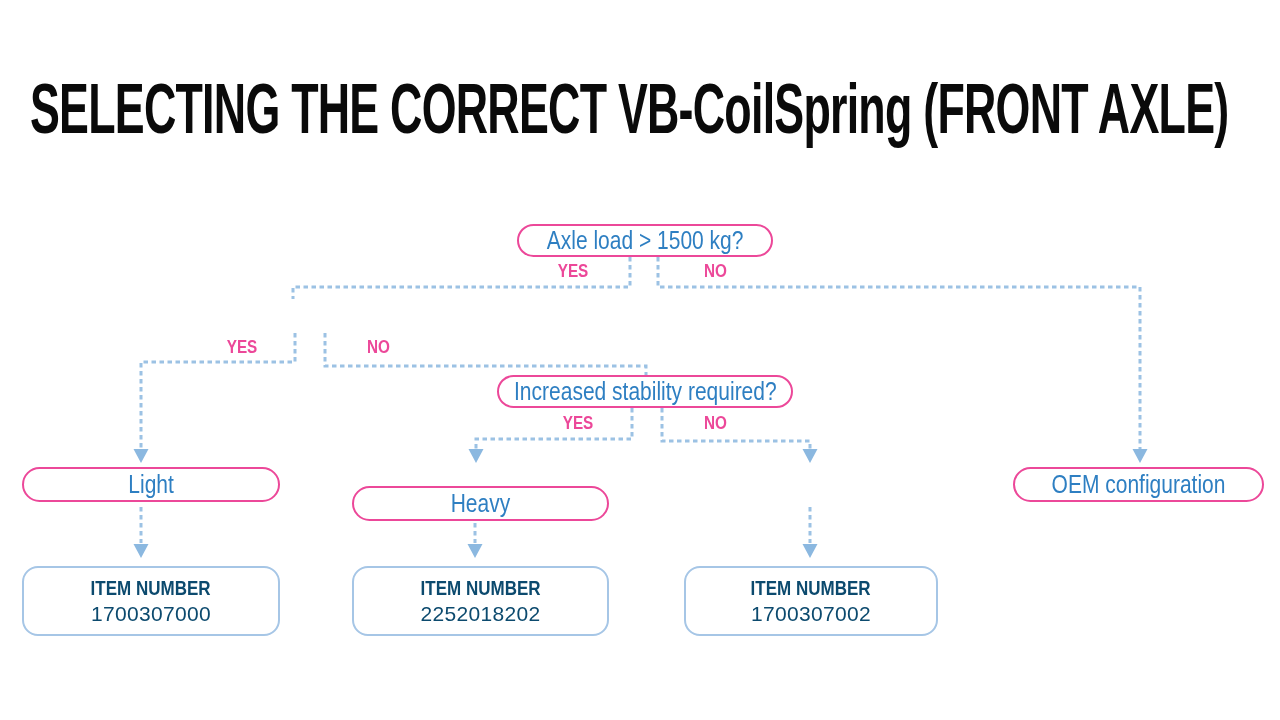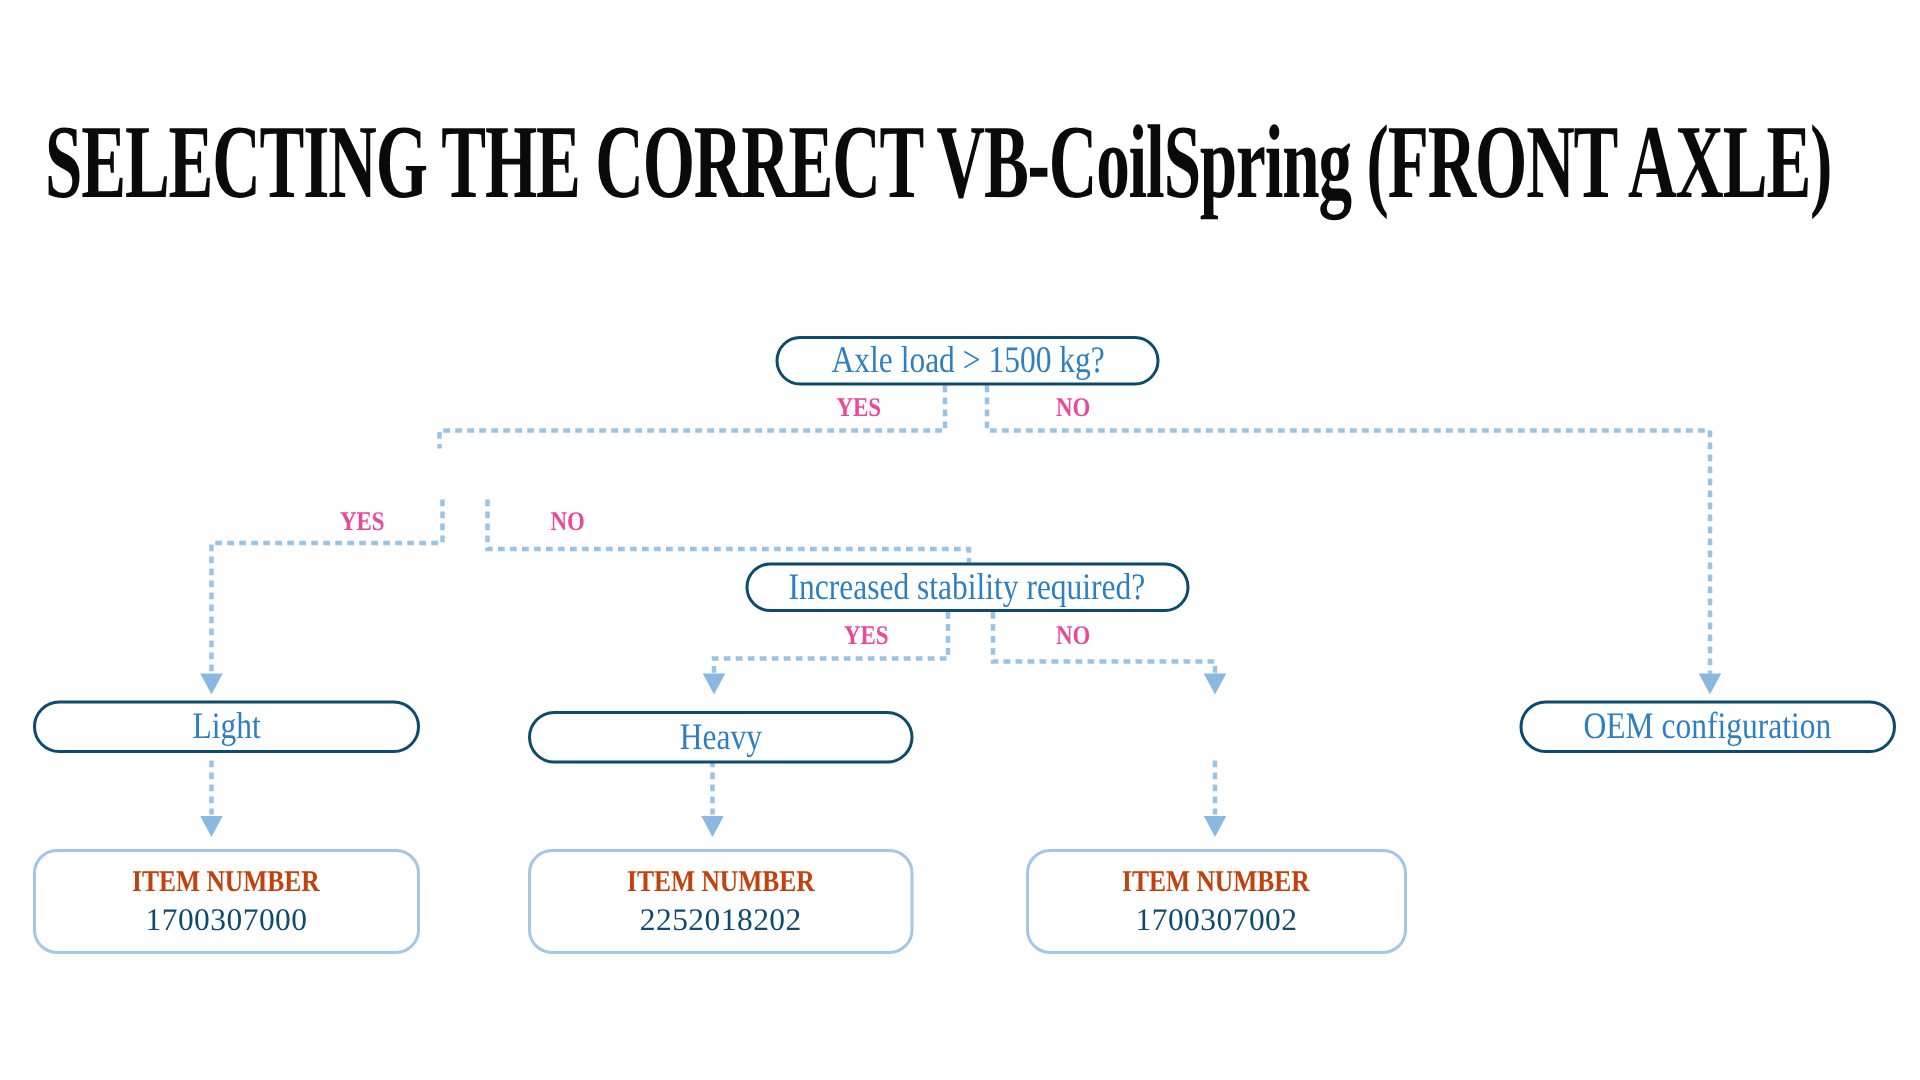--- a/index.html
+++ b/index.html
@@ -1,45 +1,45 @@
 <!DOCTYPE html>
 <html><head>
 <meta charset="utf-8">
 <style>
   * { margin:0; padding:0; box-sizing:border-box; }
   body { background:#ffffff; }
   .canvas {
     position:relative; width:1280px; height:720px; background:#ffffff;
-    font-family:Liberation Serif, serif; overflow:hidden;border-radius:27px;
+    font-family:Liberation Sans, sans-serif; overflow:hidden;border-radius:27px;
   }
   .title {
     position:absolute; left:30px; top:74px;
     font-size:70px; font-weight:bold; letter-spacing:-1.2px;
     color:#0a0a0a; white-space:nowrap; line-height:70px;
     transform:scaleX(0.64); transform-origin:left top;
   }
   .pill {
     position:absolute; display:flex; align-items:center; justify-content:center;
-    background:#ffffff; border:2px solid #0c4a6e; color:#2e7fc2;
+    background:#ffffff; border:2px solid #ec4899; color:#2e7fc2;
   }
   .q { height:33px; border-radius:17px; font-size:25px; }
   .outcome { height:35px; border-radius:18px; font-size:25px; }
   .cond { display:inline-block; transform:scaleX(0.84); transform-origin:center; white-space:nowrap; }
   .condb { display:inline-block; transform:scaleX(0.85); transform-origin:center; white-space:nowrap; }
   .yn {
     position:absolute; width:80px; text-align:center;
     font-size:18px; font-weight:bold; color:#ec4899; line-height:18px;
   }
   .itembox {
     position:absolute; top:566px; height:70px; border:2px solid #a6c6e6;
     border-radius:16px; background:#ffffff;
     display:flex; flex-direction:column; align-items:center; justify-content:center;
     gap:5px;
   }
-  .itemhdr { font-size:20px; font-weight:bold; color:#c2410c; line-height:20px; }
+  .itemhdr { font-size:20px; font-weight:bold; color:#0c4a6e; line-height:20px; }
   .itemnum { font-size:21px; color:#0c4a6e; line-height:21px; letter-spacing:0.3px; }
   svg.wires { position:absolute; left:0; top:0; pointer-events:none; }
   svg.wires path { fill:none; stroke:#9cc2e4; stroke-width:3; stroke-dasharray:4.5 3.5; }
   svg.wires polygon { fill:#8bb8e0; }
 </style>
 </head>
 <body>
 
 <div class="canvas">
 
@@ -94,21 +94,21 @@
   <div class="yn" style="left:538px; top:414px;">
     <span class="condb">YES</span>
   </div>
   <div class="yn" style="left:675px; top:414px;">
     <span class="condb">NO</span>
   </div>
 
   <div class="pill outcome" style="left:22px; top:467px; width:258px;">
     <span class="cond">Light</span>
   </div>
-  <div class="pill outcome" style="left:352px; top:474px; width:257px;">
+  <div class="pill outcome" style="left:352px; top:486px; width:257px;">
     <span class="cond">Heavy</span>
   </div>
   <div class="pill outcome" style="left:1013px; top:467px; width:251px;">
     <span class="cond">OEM configuration</span>
   </div>
 
   <div class="itembox" style="left:22px; width:258px;">
     <div class="itemhdr"><span class="condb">ITEM NUMBER</span></div>
     <div class="itemnum">1700307000</div>
   </div>

